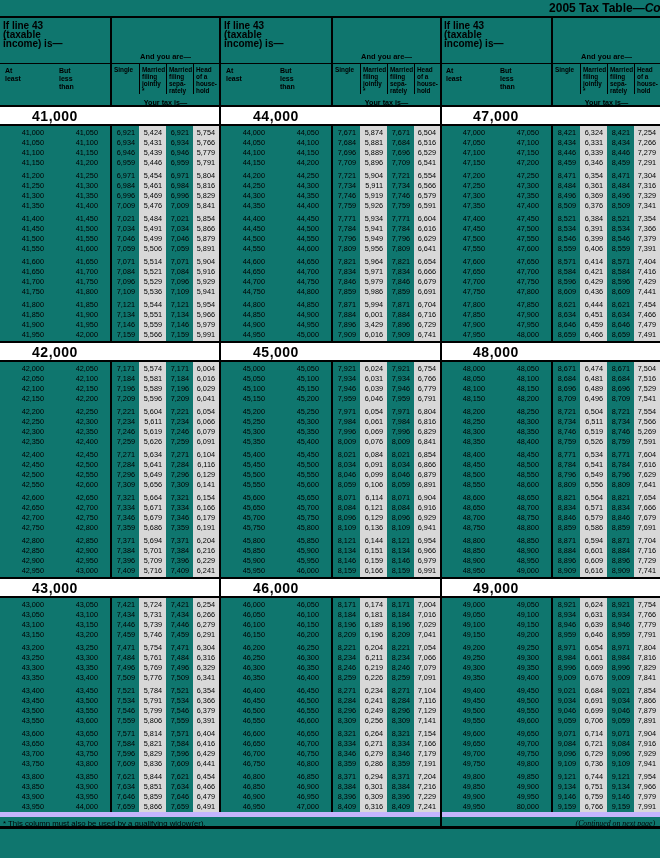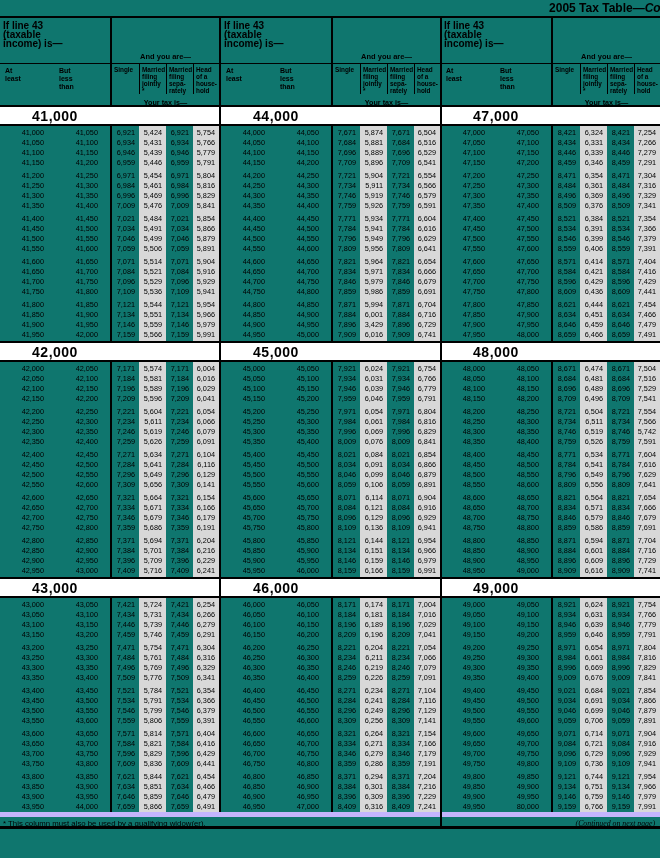--- a/index.html
+++ b/index.html
@@ -310,21 +310,21 @@
               <div class="c c3">6,511</div>
               <div class="c c4">8,734</div>
               <div class="c c5">7,566</div>
             </div>
             <div class="row">
               <div class="c c0">48,300</div>
               <div class="c c1">48,350</div>
               <div class="c c2">8,746</div>
               <div class="c c3">6,519</div>
               <div class="c c4">8,746</div>
-              <div class="c c5">5,742</div>
+              <div class="c c5">5,269</div>
             </div>
             <div class="row">
               <div class="c c0">48,350</div>
               <div class="c c1">48,400</div>
               <div class="c c2">8,759</div>
               <div class="c c3">6,526</div>
               <div class="c c4">8,759</div>
               <div class="c c5">7,591</div>
             </div>
           </div>

